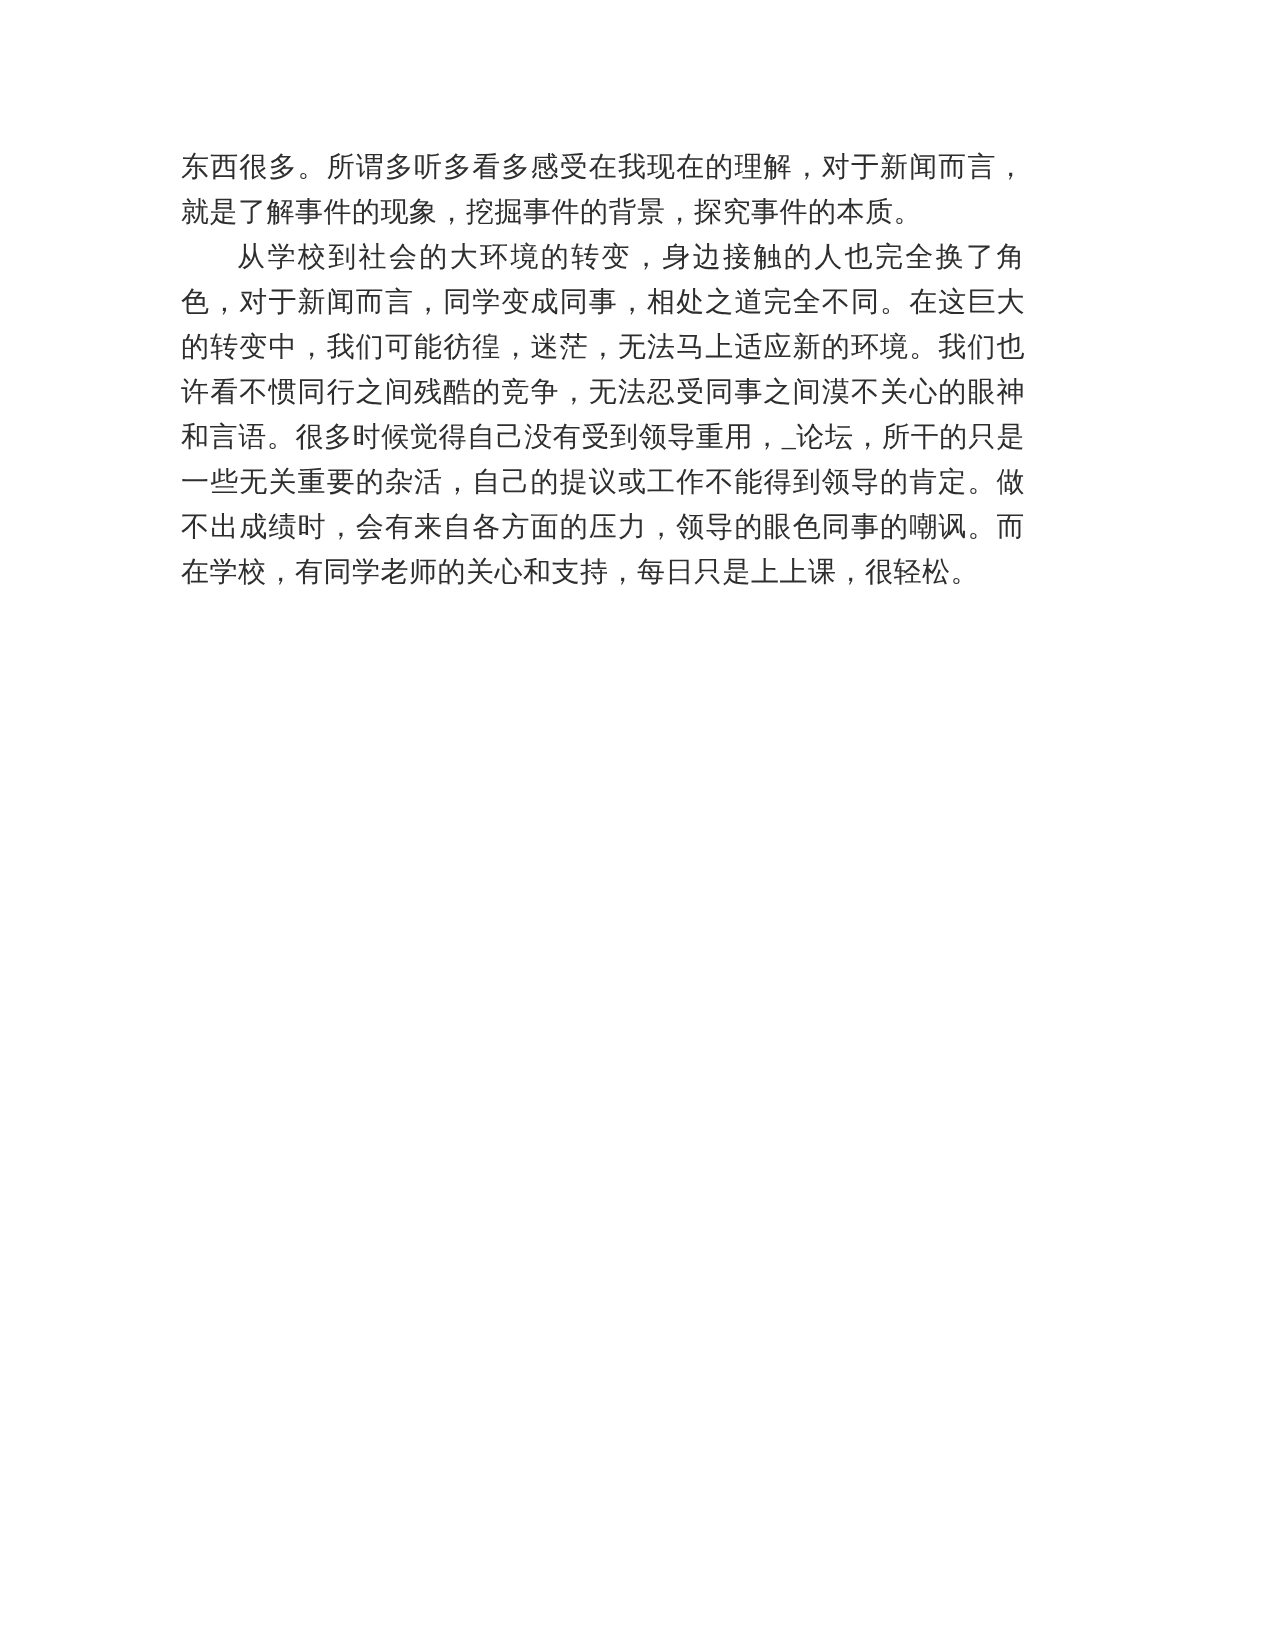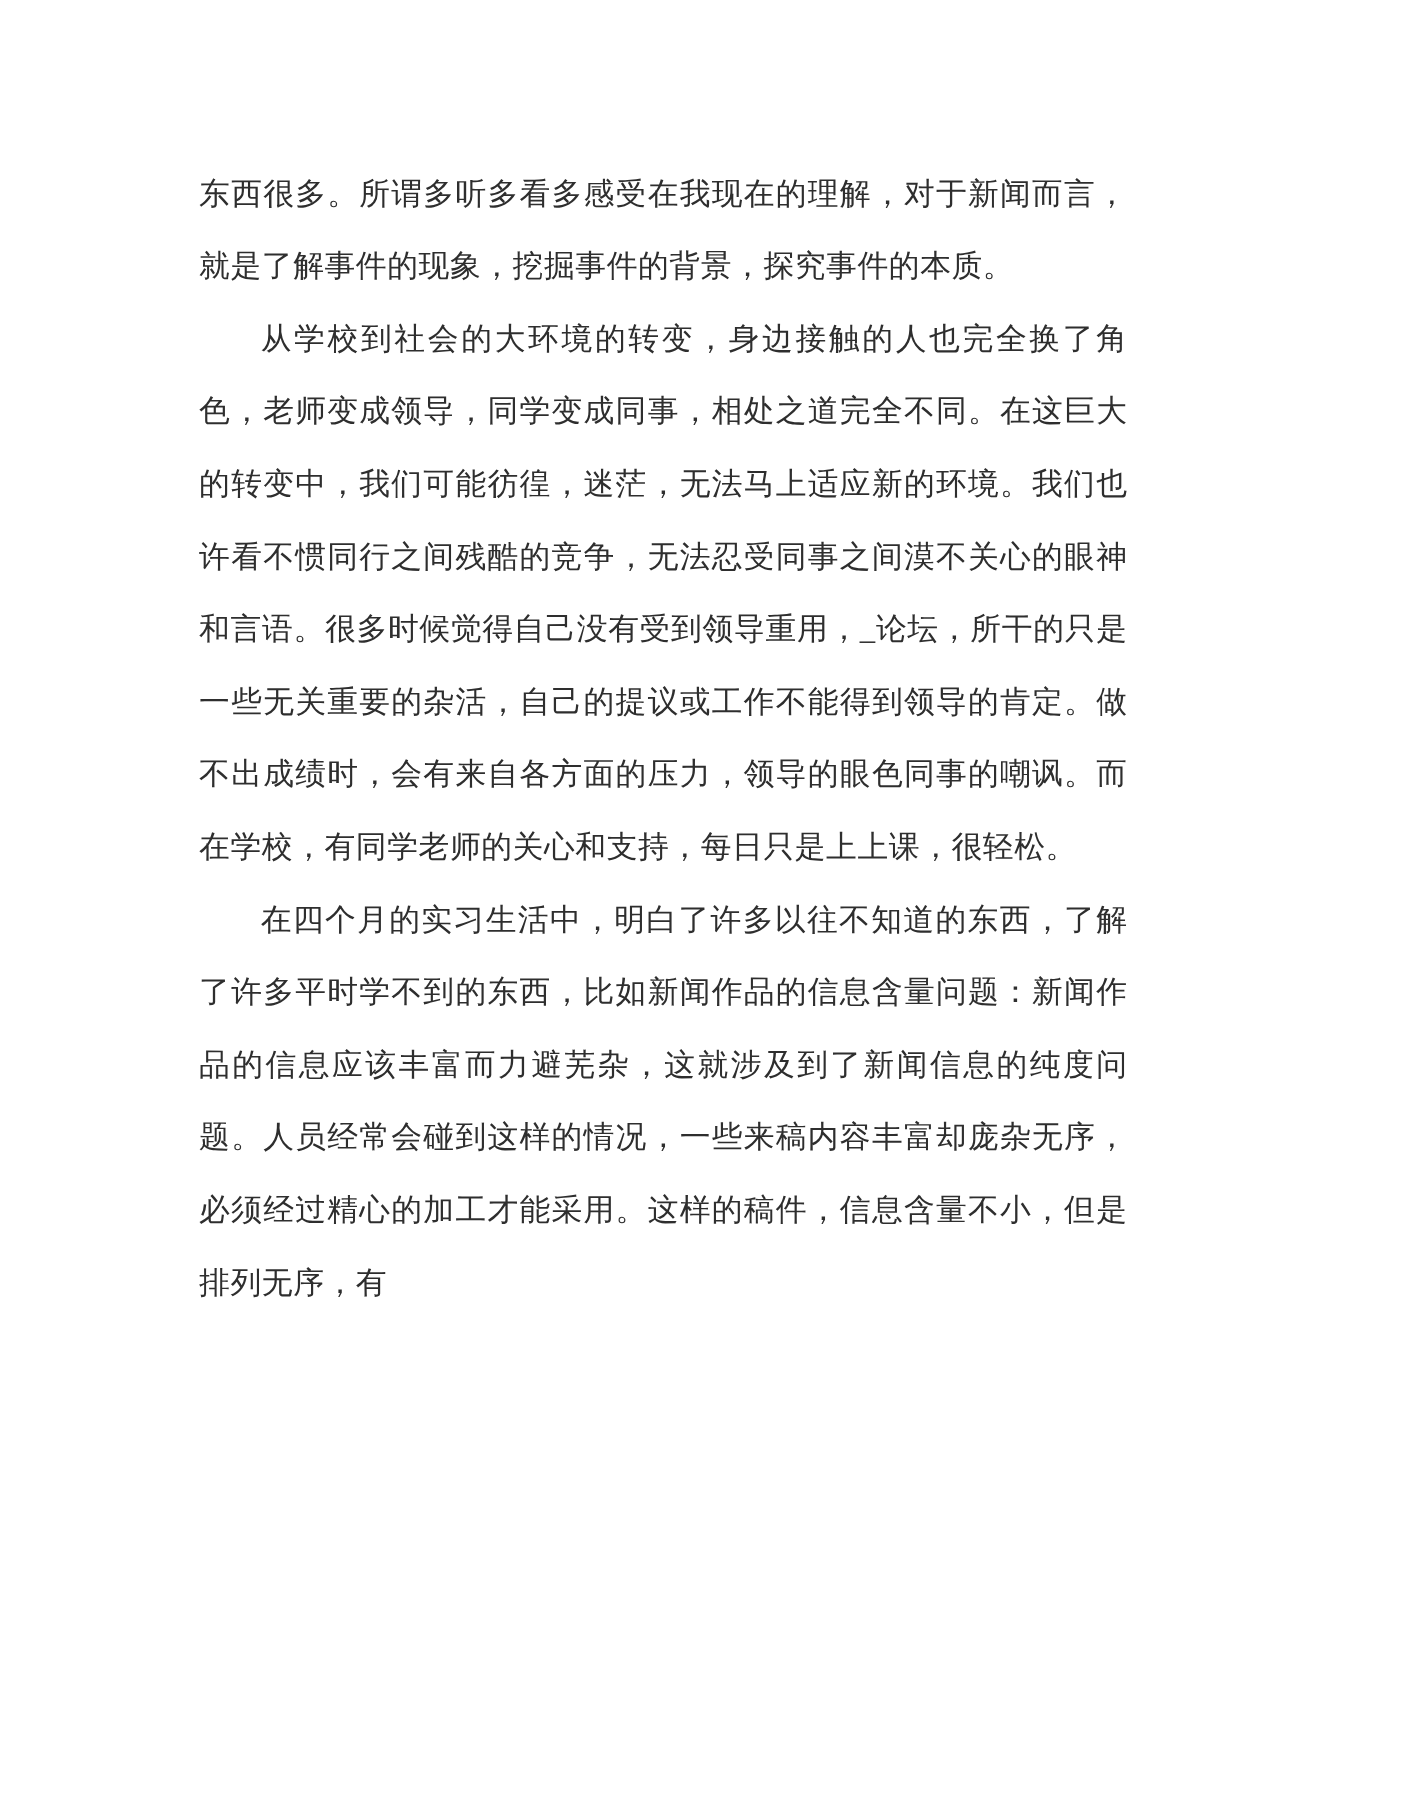--- a/index.html
+++ b/index.html
@@ -14,37 +14,36 @@
     background: #ffffff;
     overflow: hidden;
     font-family: "Liberation Serif", "DejaVu Serif", serif;
   }
   .text-body {
     position: absolute;
     left: 181px;
     top: 144px;
     width: 844px;
     font-size: 28px;
-    line-height: 66px;
+    line-height: 45px;
     color: #2e2e2e;
     font-weight: 300;
     text-align: justify;
     text-justify: inter-ideograph;
     letter-spacing: 0.5px;
   }
   .text-body p {
     margin: 0;
     padding: 0;
   }
   .text-body p.indent {
     text-indent: 2em;
   }
 </style>
 </head>
 <body>
 
 <div class="page">
   <div class="text-body">
       <p>东西很多。所谓多听多看多感受在我现在的理解，对于新闻而言，就是了解事件的现象，挖掘事件的背景，探究事件的本质。</p>
-      <p class="indent">从学校到社会的大环境的转变，身边接触的人也完全换了角色，老师变成领导，同学变成同事，相处之道完全不同。在这巨大的转变中，我们可能彷徨，迷茫，无法马上适应新的环境。我们也许看不惯同行之间残酷的竞争，无法忍受同事之间漠不关心的眼神和言语。很多时候觉得自己没有受到领导重用，_论坛，所干的只是一些无关重要的杂活，自己的提议或工作不能得到领导的肯定。做不出成绩时，会有来自各方面的压力，领导的眼色同事的嘲讽。而在学校，有同学老师的关心和支持，每日只是上上课，很轻松。</p>
-      <p class="indent">在四个月的实习生活中，明白了许多以往不知道的东西，了解了许多平时学不到的东西，比如新闻作品的信息含量问题：新闻作品的信息应该丰富而力避芜杂，这就涉及到了新闻信息的纯度问题。人员经常会碰到这样的情况，一些来稿内容丰富却庞杂无序，必须经过精心的加工才能采用。这样的稿件，信息含量不小，但是排列无序，有</p>
+      <p class="indent">从学校到社会的大环境的转变，身边接触的人也完全换了角色，对于新闻而言，同学变成同事，相处之道完全不同。在这巨大的转变中，我们可能彷徨，迷茫，无法马上适应新的环境。我们也许看不惯同行之间残酷的竞争，无法忍受同事之间漠不关心的眼神和言语。很多时候觉得自己没有受到领导重用，_论坛，所干的只是一些无关重要的杂活，自己的提议或工作不能得到领导的肯定。做不出成绩时，会有来自各方面的压力，领导的眼色同事的嘲讽。而在学校，有同学老师的关心和支持，每日只是上上课，很轻松。</p>
     </div>
 </div>
 
 </body></html>

